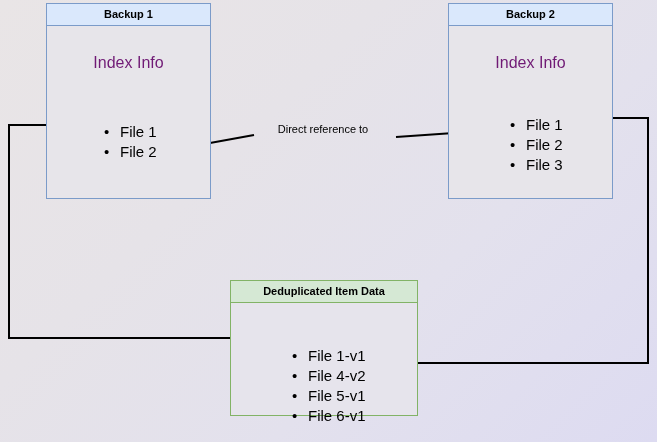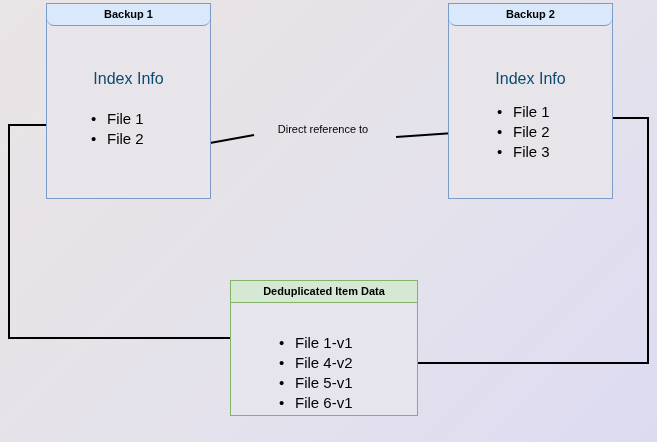--- a/index.html
+++ b/index.html
@@ -53,47 +53,45 @@
   }
 
   
   .node.blue {
     border-color: #7b9bc9;
     background: #e7e5ea;
   }
   .node.blue .node-header {
     background: #dae8fc;
     border-bottom-color: #7b9bc9;
-    border-radius: 7px;
   }
 
   
   .node.green {
     border-color: #82b366;
     background: #e6e4ec;
   }
   .node.green .node-header {
     background: #d5e8d4;
     border-bottom-color: #82b366;
   }
 
   
   .index-title {
     position: absolute;
     left: 0;
     right: 0;
     top: 28px;
     text-align: center;
     font-size: 16px;
-    color: #0c4a6e;
-    margin-top: 16px;
+    color: #701a75;
   }
   .file-list {
     position: absolute;
-    margin: 0;
+    margin: 13px;
     padding: 0;
     list-style: none;
     font-size: 15px;
     color: #000000;
   }
   .file-list li {
     position: relative;
     padding-left: 16px;
     line-height: 20px;
     white-space: nowrap;

